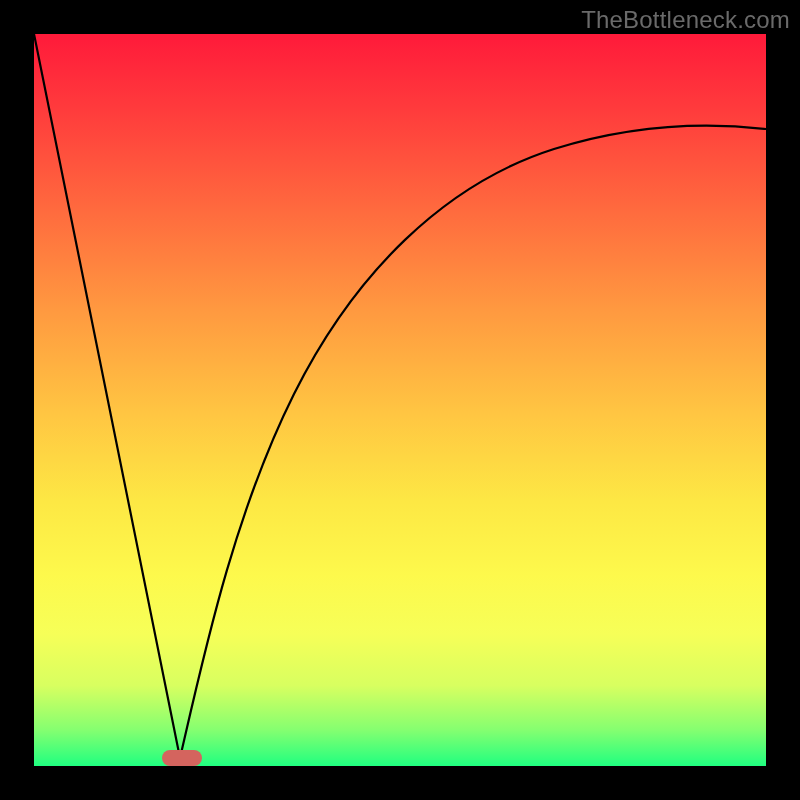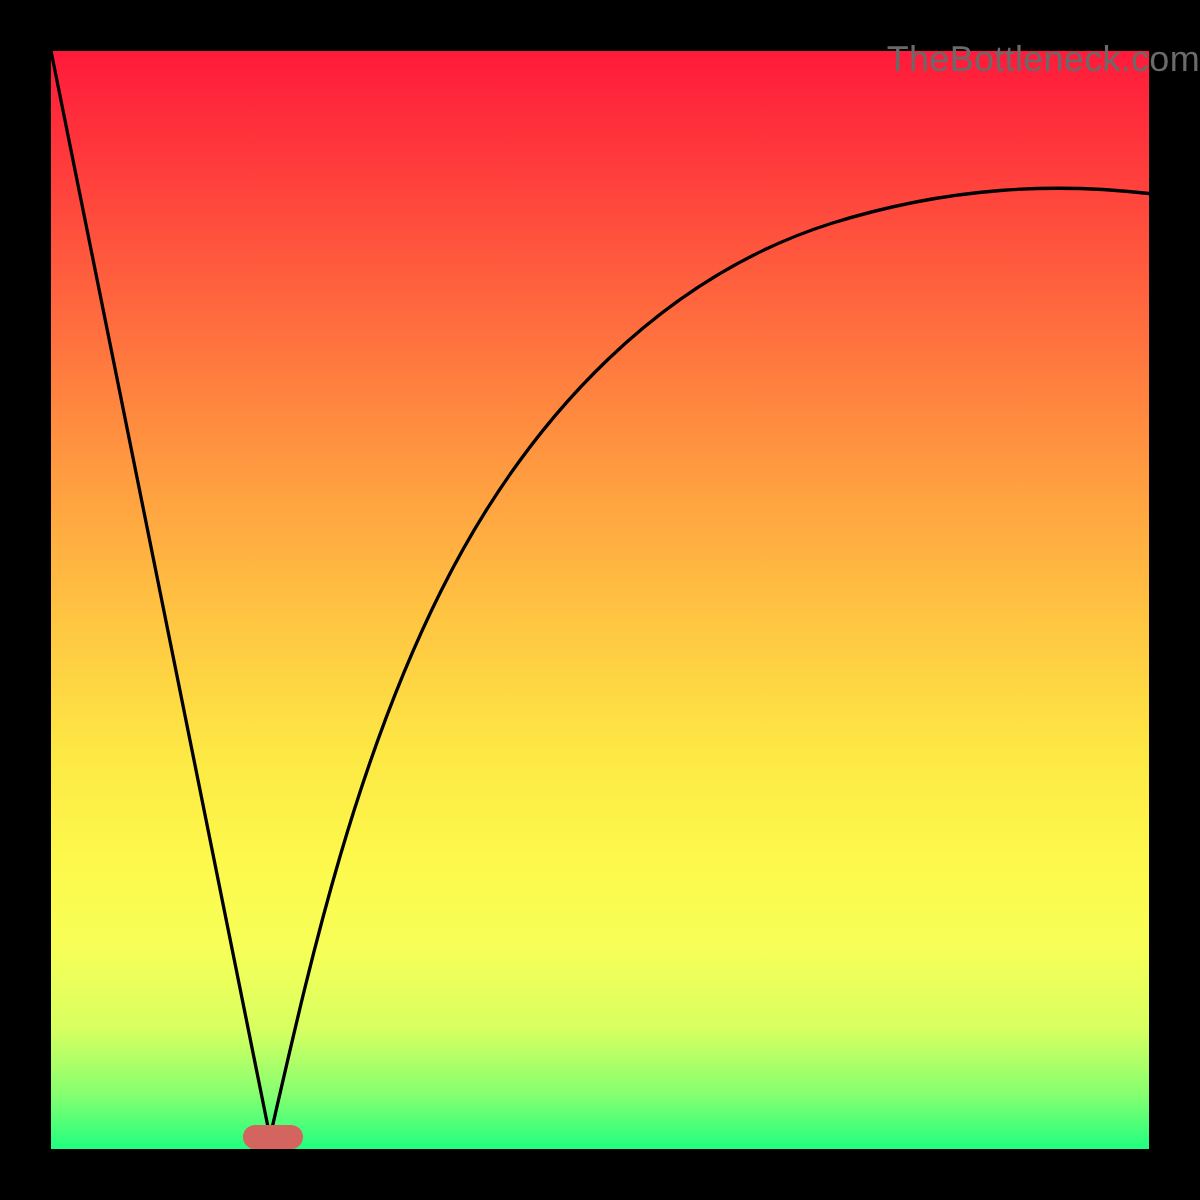--- a/index.html
+++ b/index.html
@@ -32,26 +32,25 @@
       #fde844 64%,
       #fdf94c 74%,
       #f6ff58 82%,
       #d8ff60 89%,
       #86ff70 95%,
       #20ff80 100%);
   }
   .watermark {
     position: absolute;
     top: 6px;
-    right: 0;
+    right: 10px;
     font-size: 24px;
     font-weight: 500;
     color: #6a6a6a;
     letter-spacing: 0.2px;
-    margin-top: 20px;
   }
   svg.overlay {
     position: absolute;
     left: 0;
     top: 0;
     width: 732px;
     height: 732px;
   }
   .marker {
     position: absolute;

